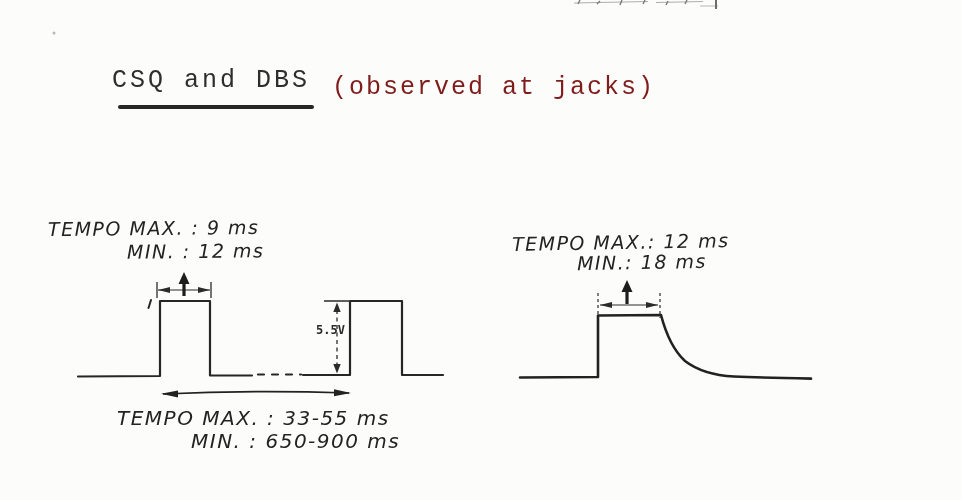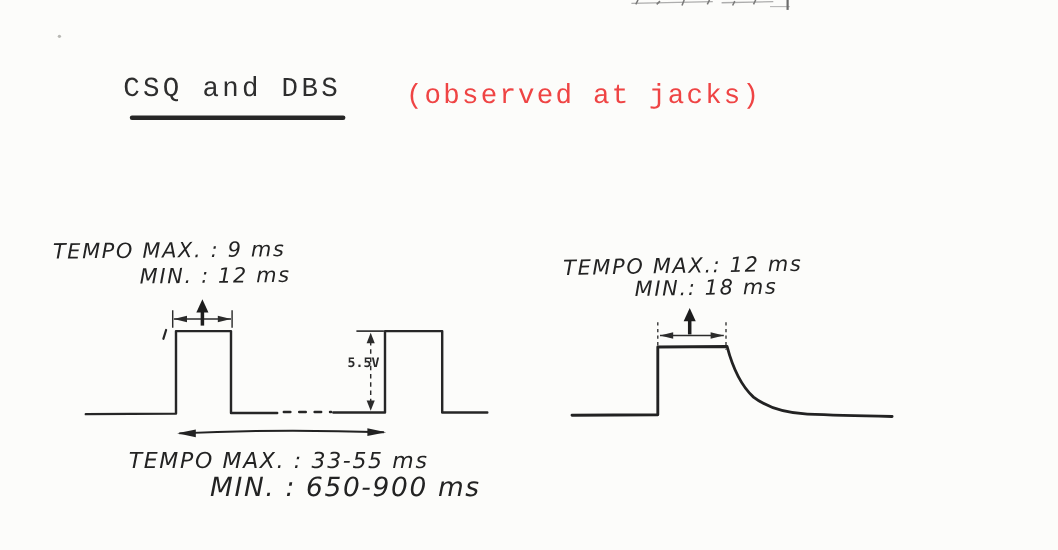--- a/index.html
+++ b/index.html
@@ -18,41 +18,41 @@
     position:absolute;left:112px;top:66px;
     font-family:"Liberation Mono","DejaVu Sans Mono",monospace;
     font-size:25px;letter-spacing:3px;color:#2e2e2e;
     white-space:nowrap;
   }
   .title-underline{
     position:absolute;left:118px;top:105px;
     width:196px;height:3.5px;background:#262626;border-radius:2px;
   }
   .title-sub{
-    position:absolute;left:369px;top:73px;
+    position:absolute;left:332px;top:73px;
     font-family:"Liberation Mono","DejaVu Sans Mono",monospace;
-    font-size:25px;letter-spacing:2px;color:#ef4444;
+    font-size:25px;letter-spacing:2px;color:#7f1d1d;
     white-space:nowrap;
   }
 
   
   .hand{
     position:absolute;
     font-family:"DejaVu Sans",sans-serif;
     font-style:italic;
     color:#232323;
     white-space:nowrap;
     letter-spacing:1.5px;
   }
   .note-left-1{left:48px;top:217px;font-size:19px;transform:rotate(-0.6deg);}
   .note-left-2{left:127px;top:240px;font-size:19px;transform:rotate(-0.6deg);}
   .note-right-1{left:512px;top:231px;font-size:19px;transform:rotate(-1deg);}
   .note-right-2{left:577px;top:251px;font-size:19px;transform:rotate(-1deg);}
   .note-bottom-1{left:117px;top:406px;font-size:20px;}
-  .note-bottom-2{left:191px;top:429px;font-size:24px;}
+  .note-bottom-2{left:191px;top:429px;font-size:20px;}
 
   .amp-label{
     position:absolute;left:316px;top:323px;
     font-family:"DejaVu Sans Mono","Liberation Mono",monospace;
     font-size:12px;font-weight:bold;color:#2a2a2a;
     letter-spacing:0px;white-space:nowrap;
   }
 </style>
 </head>
 <body>

